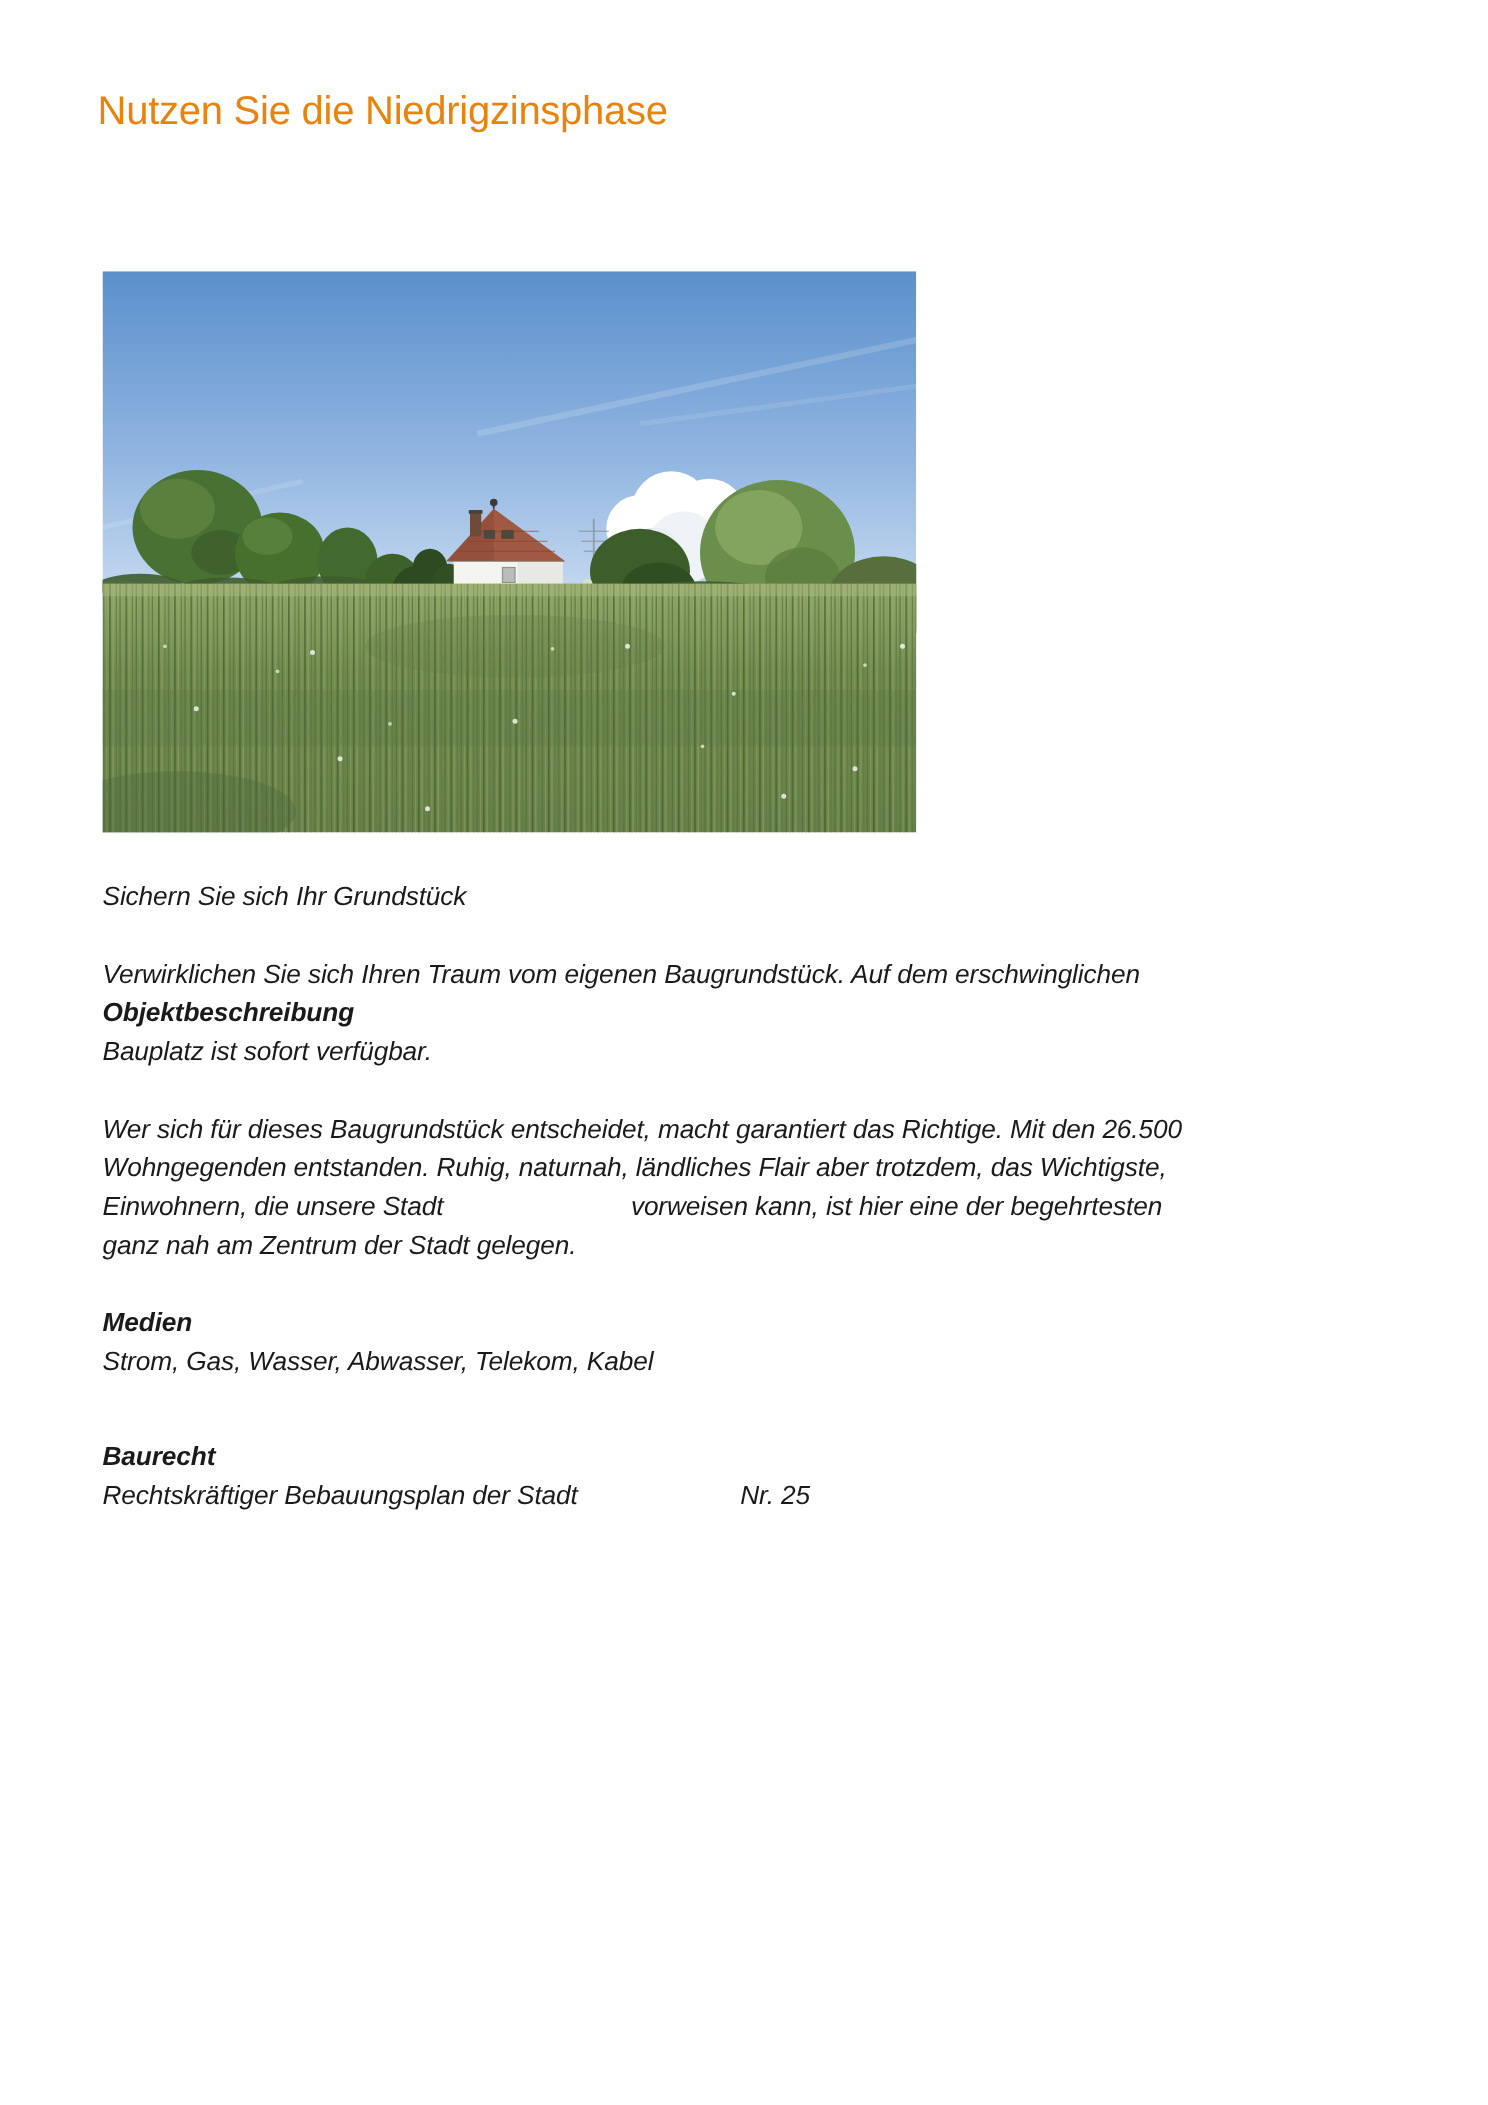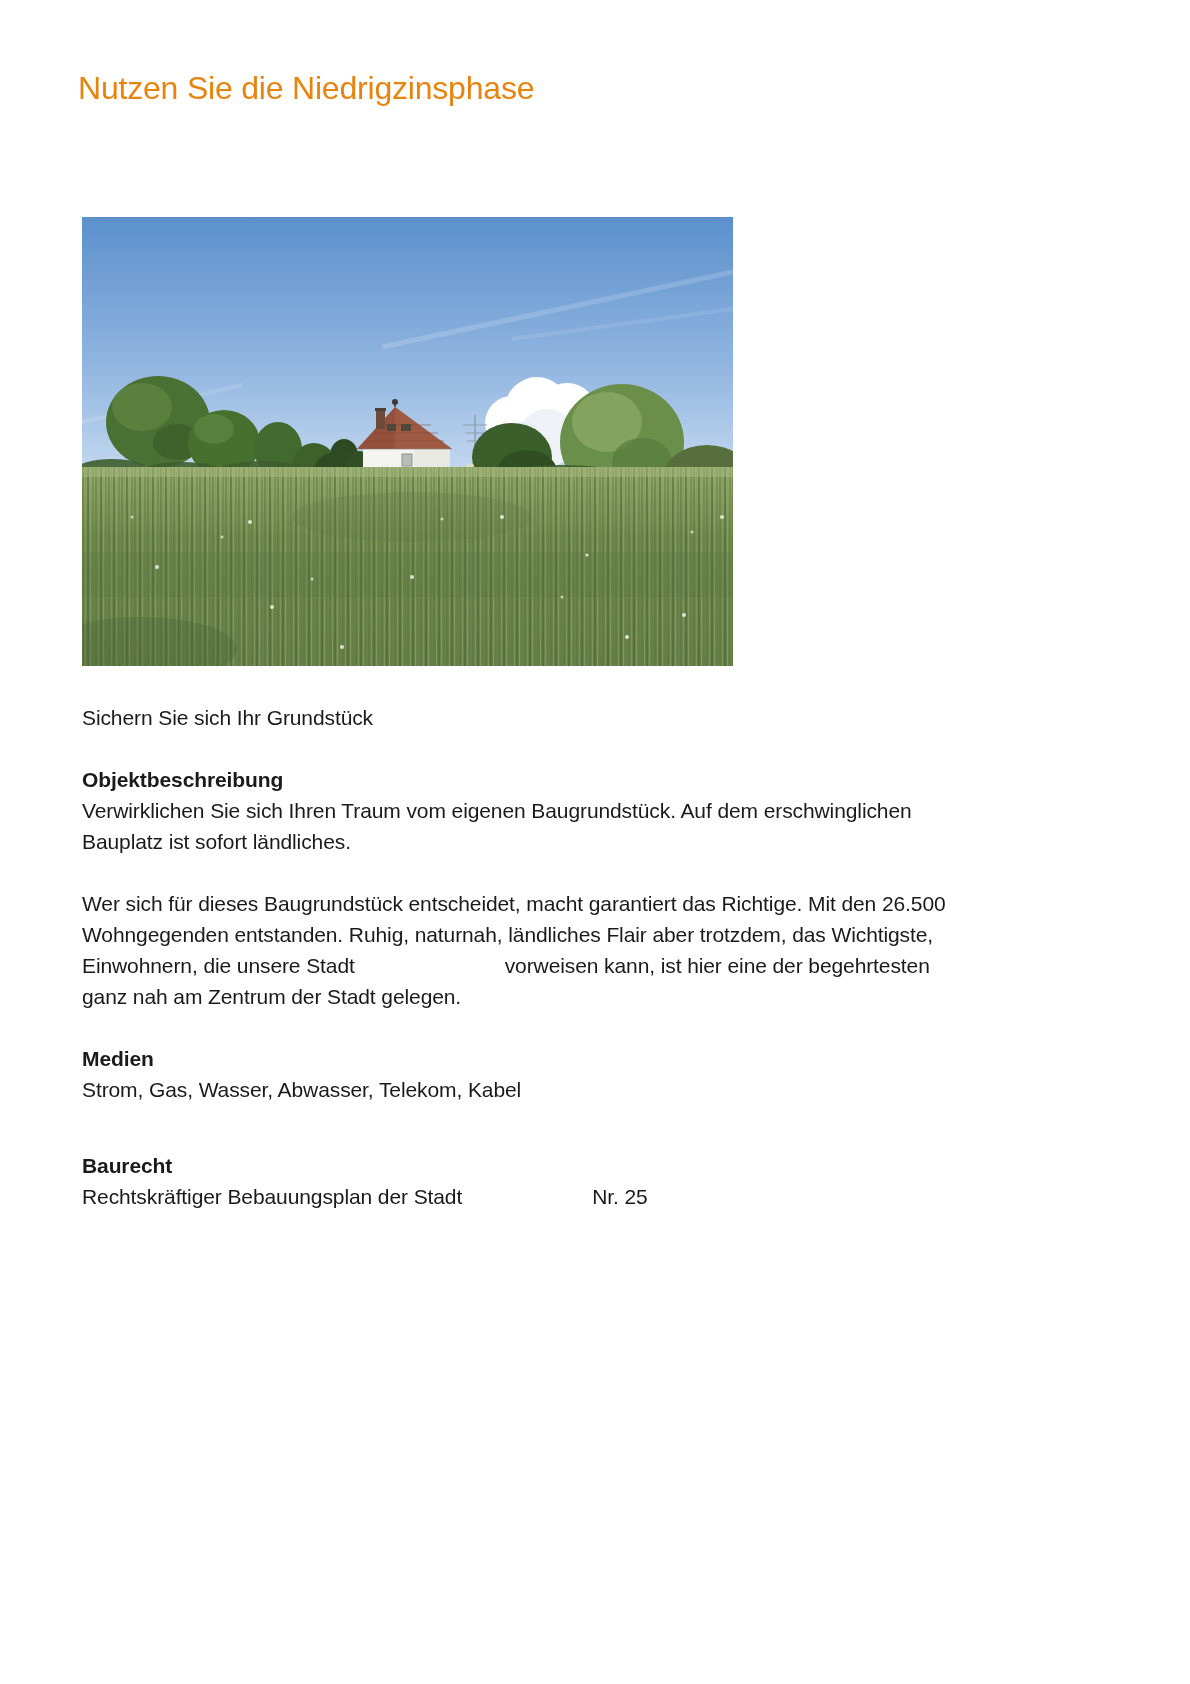--- a/index.html
+++ b/index.html
@@ -31,20 +31,21 @@
     line-height:0;
   }
   .content{
     position:absolute;
     left:82px;
     top:702px;
     width:1005px;
     font-size:21px;
     line-height:31px;
     letter-spacing:-0.1px;
+    font-style:italic;
   }
   .line{height:31px;white-space:nowrap;}
   .blank{height:31px;}
   .blank-sm{height:14px;}
   .bold{font-weight:700;}
   .gap-city{display:inline-block;width:150px;}
   .gap-plan{display:inline-block;width:130px;}
 </style>
 </head>
 <body>
@@ -186,23 +187,23 @@
         </g>
       </g>
     </svg>
   </div>
 
   <div class="content">
 
     <div class="line">Sichern Sie sich Ihr Grundstück</div>
     <div class="blank"></div>
 
+    <div class="line">Verwirklichen Sie sich Ihren Traum vom eigenen Baugrundstück. Auf dem erschwinglichen</div>
     <div class="line bold">Objektbeschreibung</div>
-    <div class="line">Verwirklichen Sie sich Ihren Traum vom eigenen Baugrundstück. Auf dem erschwinglichen</div>
-    <div class="line">Bauplatz ist sofort ländliches.</div>
+    <div class="line">Bauplatz ist sofort verfügbar.</div>
     <div class="blank"></div>
 
     <div class="line">Wer sich für dieses Baugrundstück entscheidet, macht garantiert das Richtige. Mit den 26.500</div>
     <div class="line">Wohngegenden entstanden. Ruhig, naturnah, ländliches Flair aber trotzdem, das Wichtigste,</div>
     <div class="line">
       <span>Einwohnern, die unsere Stadt</span><span class="gap-city"></span><span>vorweisen kann, ist hier eine der begehrtesten</span>
     </div>
     <div class="line">ganz nah am Zentrum der Stadt gelegen.</div>
     <div class="blank"></div>
 

